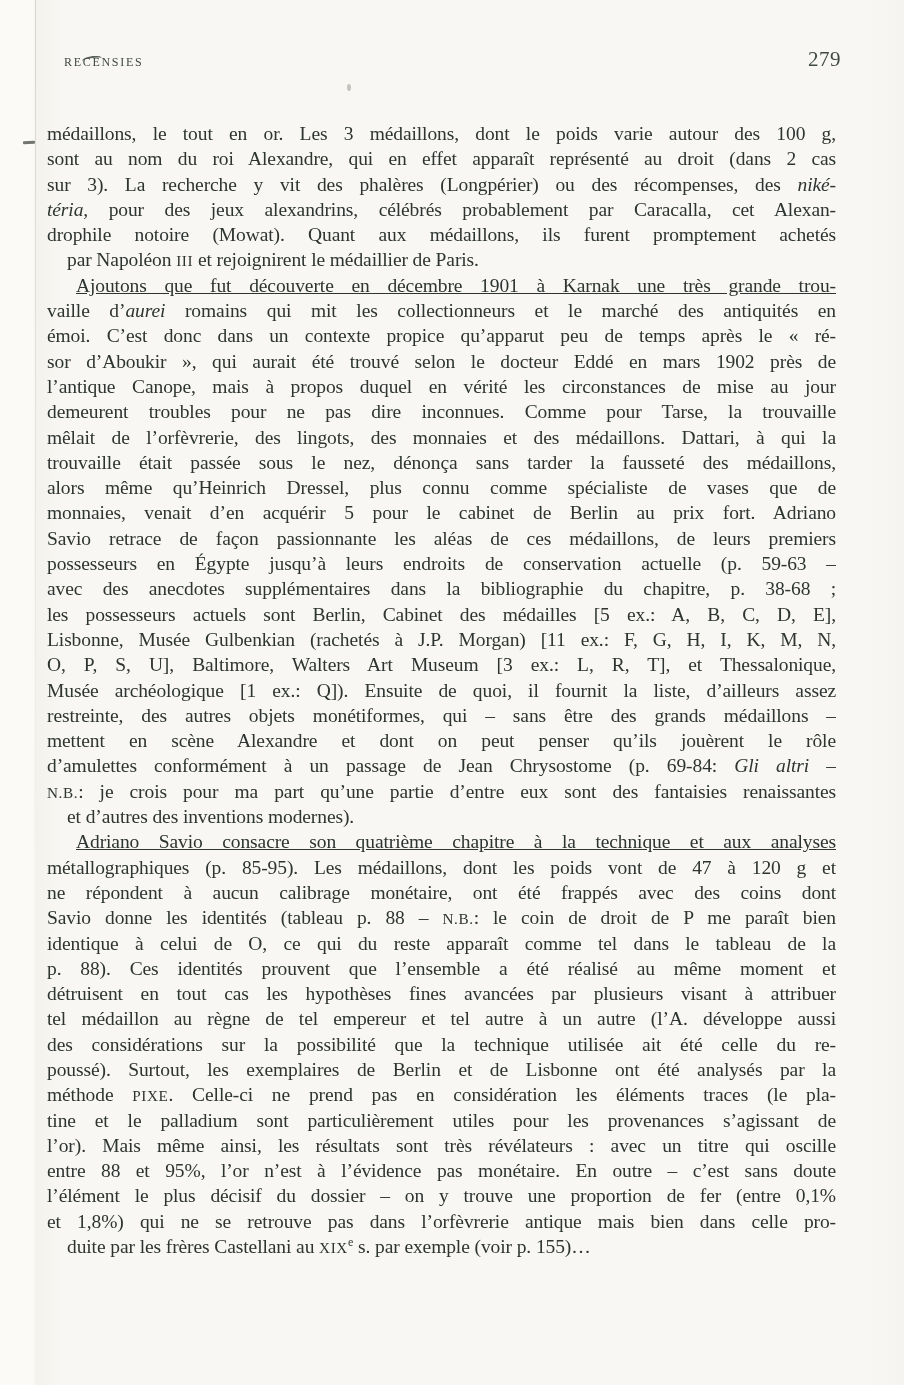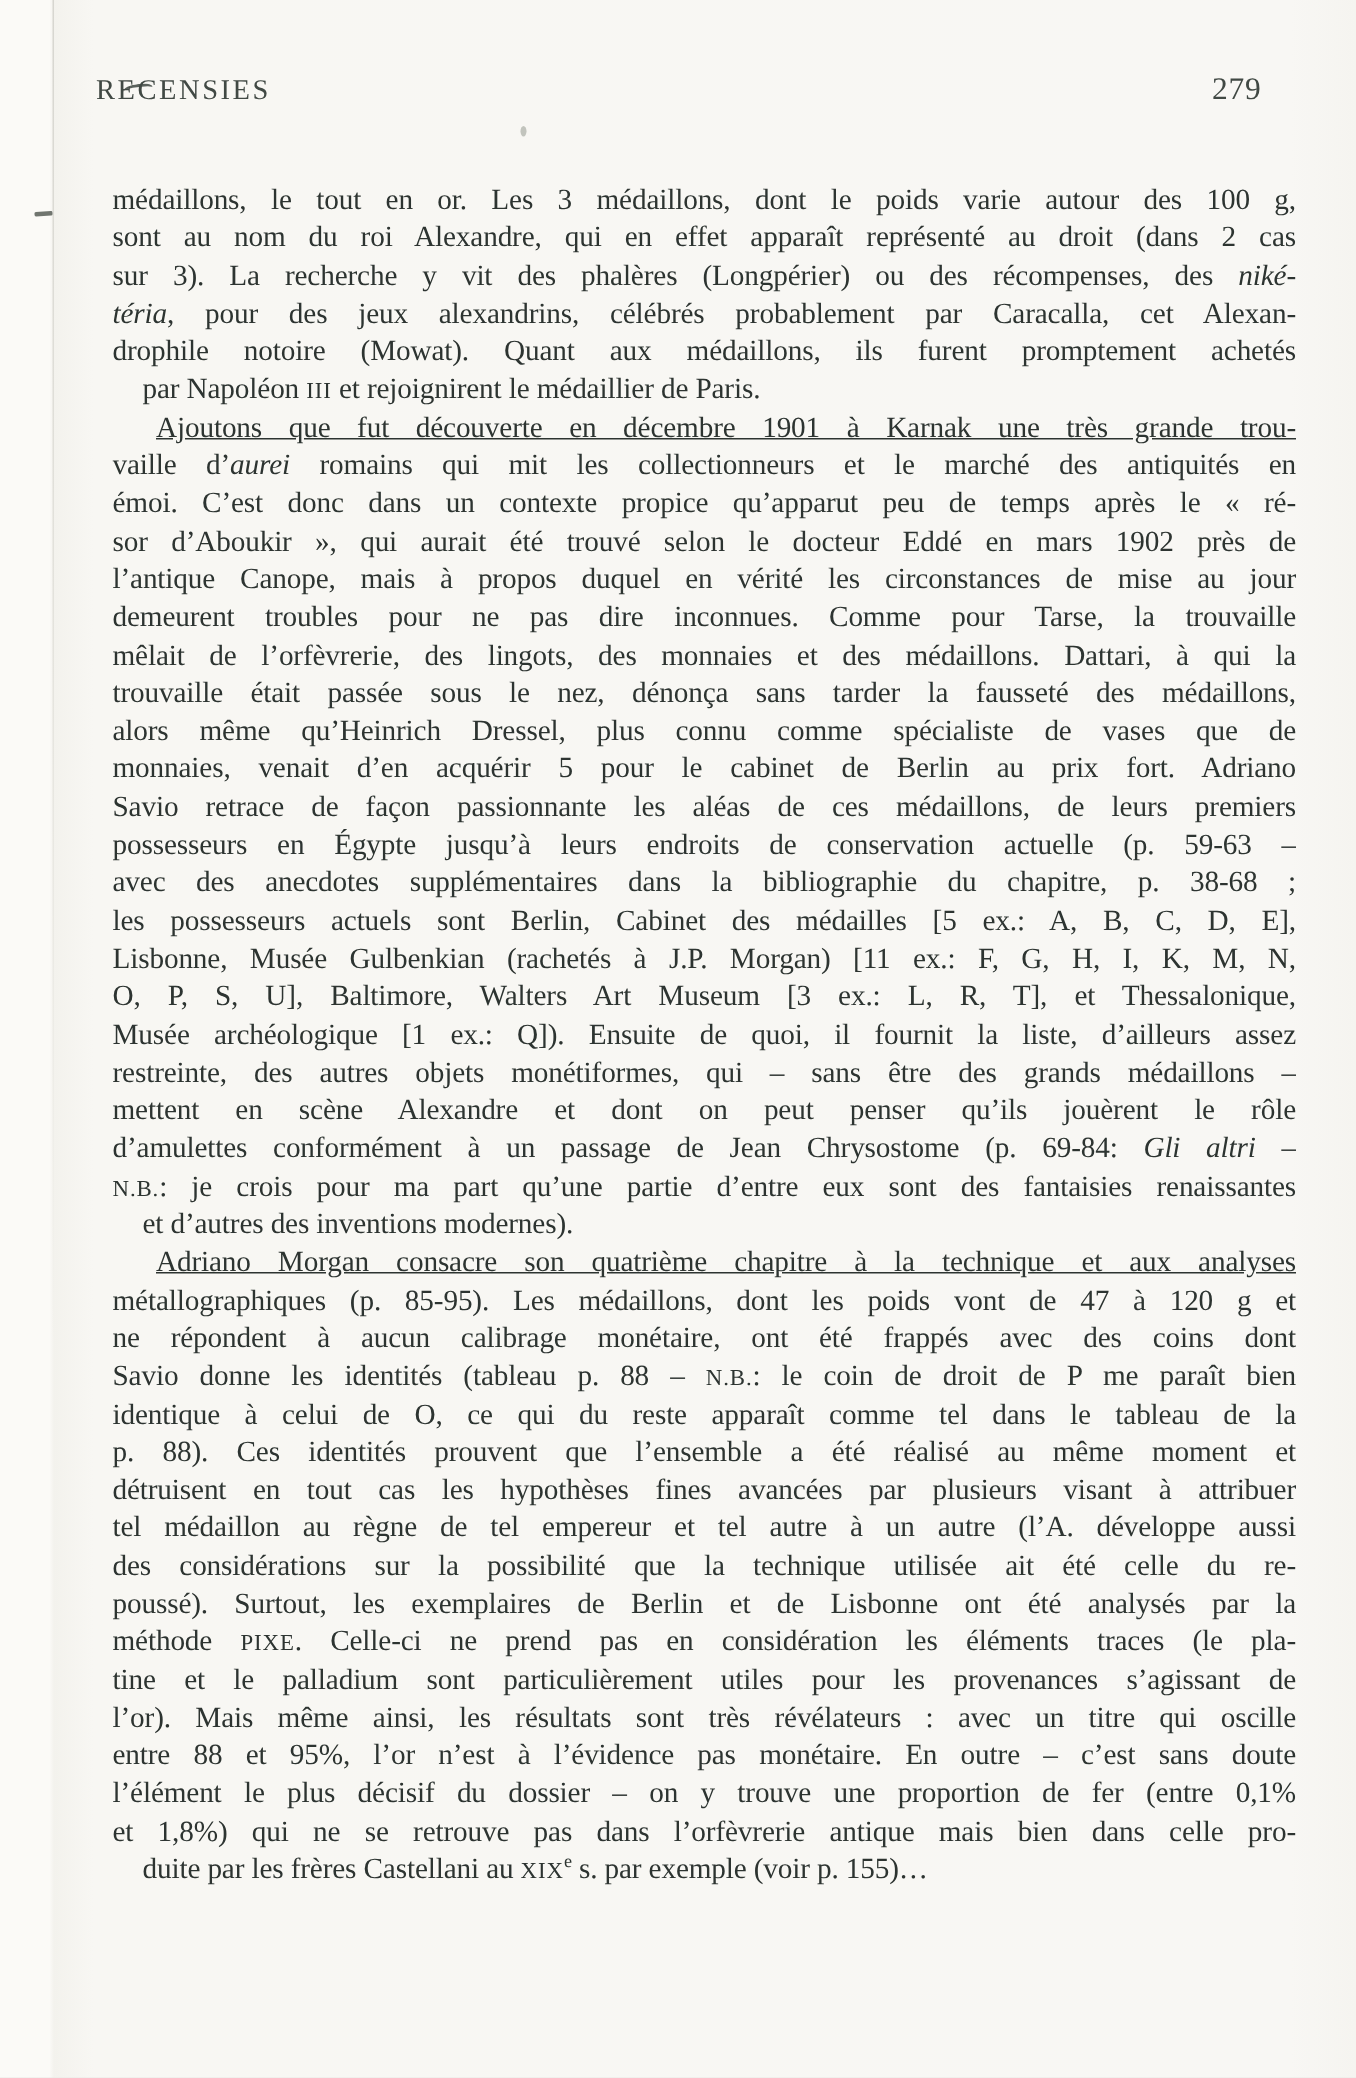--- a/index.html
+++ b/index.html
@@ -29,29 +29,29 @@
     position:absolute;left:82px;top:56px;width:20px;height:6px;
     border-top:2px solid rgba(62,70,65,.85);border-radius:60% 40% 50% 50%;
     transform:rotate(-5deg);
   }
   
   .running-head{
     position:absolute;left:64px;right:63px;top:47px;
     display:flex;justify-content:space-between;align-items:baseline;
   }
   .running-title{
-    font-size:19px;letter-spacing:1.7px;
+    font-size:12px;letter-spacing:1.7px;
     color:var(--header-ink,#414944);
   }
   .page-number{
     font-size:21px;color:var(--header-ink,#3b423e);letter-spacing:.5px;
   }
   
   .textblock{
-    position:absolute;left:75px;top:121px;width:789px;
+    position:absolute;left:47px;top:121px;width:789px;
     font-size:19.5px;line-height:25.3px;
     color:var(--ink,#2d3431);
     letter-spacing:-0.1px;
   }
   .para{margin:0;}
   .line{
     text-align:justify;
     text-align-last:justify;
     height:25.3px;overflow:hidden;
   }
@@ -102,21 +102,21 @@
         <div class="line">Lisbonne, Musée Gulbenkian (rachetés à J.P. Morgan) [11 ex.: F, G, H, I, K, M, N,</div>
         <div class="line">O, P, S, U], Baltimore, Walters Art Museum [3 ex.: L, R, T], et Thessalonique,</div>
         <div class="line">Musée archéologique [1 ex.: Q]). Ensuite de quoi, il fournit la liste, d’ailleurs assez</div>
         <div class="line">restreinte, des autres objets monétiformes, qui – sans être des grands médaillons –</div>
         <div class="line">mettent en scène Alexandre et dont on peut penser qu’ils jouèrent le rôle</div>
         <div class="line">d’amulettes conformément à un passage de Jean Chrysostome (p. 69-84: <em>Gli altri</em> –</div>
         <div class="line"><span class="sc">N.B.</span>: je crois pour ma part qu’une partie d’entre eux sont des fantaisies renaissantes</div>
         <div class="line endline">et d’autres des inventions modernes).</div>
       </div>
       <div class="para indent">
-        <div class="line first">Adriano Morgan consacre son quatrième chapitre à la technique et aux analyses</div>
+        <div class="line first">Adriano Savio consacre son quatrième chapitre à la technique et aux analyses</div>
         <div class="line">métallographiques (p. 85-95). Les médaillons, dont les poids vont de 47 à 120 g et</div>
         <div class="line">ne répondent à aucun calibrage monétaire, ont été frappés avec des coins dont</div>
         <div class="line">Savio donne les identités (tableau p. 88 – <span class="sc">N.B.</span>: le coin de droit de P me paraît bien</div>
         <div class="line">identique à celui de O, ce qui du reste apparaît comme tel dans le tableau de la</div>
         <div class="line">p. 88). Ces identités prouvent que l’ensemble a été réalisé au même moment et</div>
         <div class="line">détruisent en tout cas les hypothèses fines avancées par plusieurs visant à attribuer</div>
         <div class="line">tel médaillon au règne de tel empereur et tel autre à un autre (l’A. développe aussi</div>
         <div class="line">des considérations sur la possibilité que la technique utilisée ait été celle du re-</div>
         <div class="line">poussé). Surtout, les exemplaires de Berlin et de Lisbonne ont été analysés par la</div>
         <div class="line">méthode <span class="sc">PIXE</span>. Celle-ci ne prend pas en considération les éléments traces (le pla-</div>

